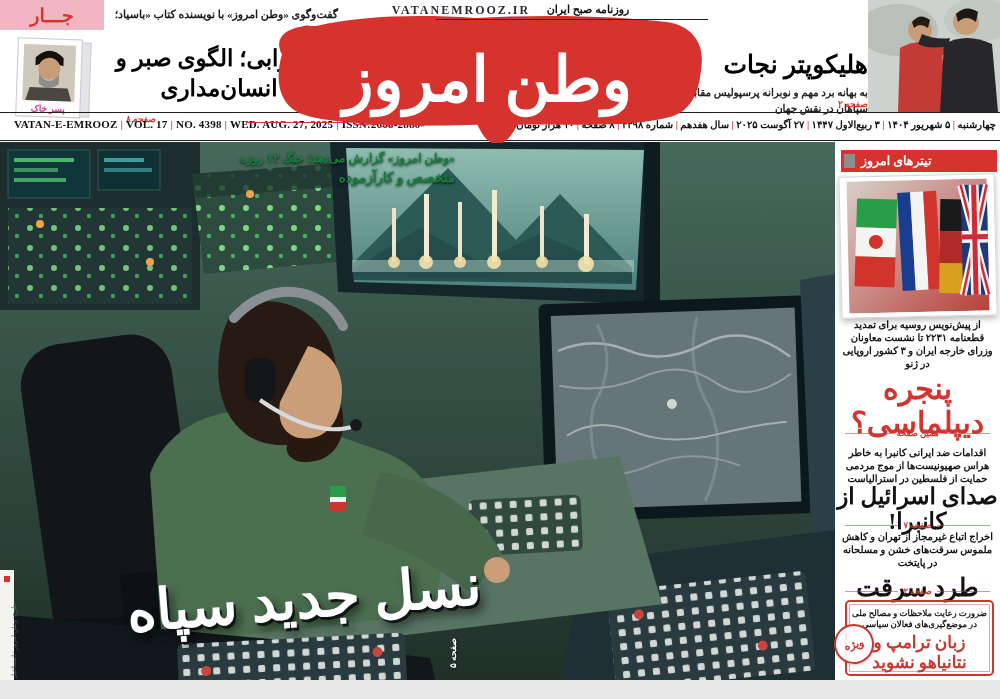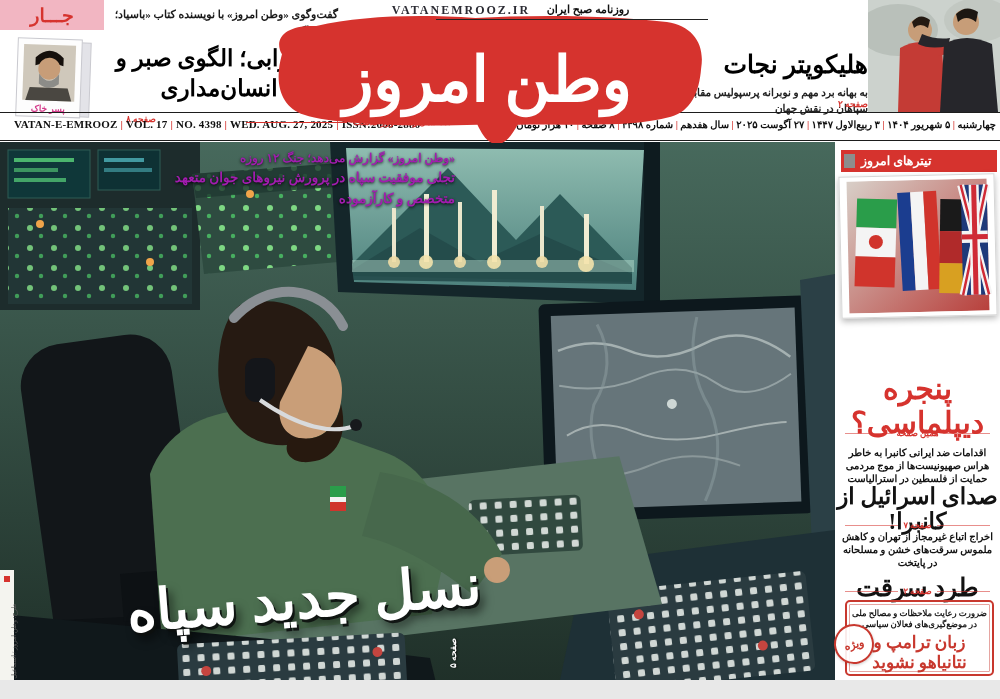--- a/index.html
+++ b/index.html
@@ -33,21 +33,21 @@
   .hr-bot{left:0;top:140px;width:1000px;border-top:1.5px solid #1d1d1d;}
   .latin{left:14px;top:118px;font-size:11px;font-weight:bold;color:#101010;letter-spacing:.2px;}
   .pipe{color:#d6332e;font-weight:bold;}
   .counter{left:246px;top:117px;width:314px;display:flex;align-items:center;gap:6px;}
   .counter::before,.counter::after{content:"";flex:1;border-top:1.2px solid #d6332e;}
   .counter span{font-size:9px;font-weight:bold;color:#d6332e;}
   .persian-date{right:4px;top:119px;font-size:10px;font-weight:bold;color:#101010;text-align:right;}
 
   
   .illus{left:0;top:142px;width:835px;height:557px;}
-  .kicker-ov{left:180px;top:149px;width:275px;text-align:right;color:#a21caf;
+  .kicker-ov{left:180px;top:149px;width:275px;text-align:right;color:#15803d;
              text-shadow:0 1px 3px rgba(0,0,0,.85);line-height:1.55;}
   .k1{font-size:12px;font-weight:bold;white-space:nowrap;}
   .k2,.k3{font-size:13.5px;font-weight:bold;white-space:nowrap;}
   .main-head{left:20px;top:588px;width:460px;font-size:56px;font-weight:bold;color:#fff;
              transform:rotate(-4.5deg);transform-origin:left top;white-space:nowrap;
              text-shadow:2px 3px 0 rgba(12,16,14,.9),5px 7px 10px rgba(0,0,0,.55);}
   .page5{left:448px;top:668px;transform:rotate(-90deg);transform-origin:0 0;
          font-size:9px;font-weight:bold;color:#fff;white-space:nowrap;text-shadow:0 1px 2px rgba(0,0,0,.8);}
   .credit-strip{left:0;top:570px;width:14px;height:129px;background:#f4f4ef;}
   .credit-dot{position:absolute;left:4px;top:6px;width:6px;height:6px;background:#d6332e;}
@@ -307,21 +307,20 @@
           <rect x="178" y="496" width="228" height="56" rx="6" fill="url(#pWhite)"></rect>
           <circle cx="206" cy="524" r="5" fill="#c5453f"></circle>
           <circle cx="378" cy="514" r="5" fill="#c5453f"></circle>
         </g>
       </g>
     </svg>
   </div>
 
   <div class="abs kicker-ov rtl">
     <div class="k1">«وطن امروز» گزارش می‌دهد؛ جنگ ۱۲ روزه</div>
-    <div class="k2">تجلی موفقیت سپاه در پرورش نیروهای جوان متعهد</div>
     <div class="k3">متخصص و کارآزموده</div>
   </div>
   <div class="abs main-head rtl">نسل جدید سپاه</div>
   <div class="abs page5 rtl">صفحه ۵</div>
   <div class="abs credit-strip">
     <div class="credit-dot"></div>
     <div class="credit-text rtl">طرح: وطن امروز / اسماعیل کرمی</div>
   </div>
 
   <div class="abs sidebar">
@@ -361,20 +360,21 @@
           <path d="M114,6 L140,116 M140,6 L114,116" stroke="#f4f4f4" stroke-width="7"></path>
           <path d="M114,6 L140,116 M140,6 L114,116" stroke="#cf2b36" stroke-width="2.5"></path>
           <rect x="122" y="6" width="10" height="110" fill="#f4f4f4"></rect>
           <rect x="114" y="52" width="26" height="12" fill="#f4f4f4"></rect>
           <rect x="124.5" y="6" width="5" height="110" fill="#cf2b36"></rect>
           <rect x="114" y="55.5" width="26" height="5" fill="#cf2b36"></rect>
         </g>
       </svg>
     </div>
 
+    <div class="sb-lede lede1 rtl">از پیش‌نویس روسیه برای تمدید قطعنامه ۲۲۳۱ تا نشست معاونان وزرای خارجه ایران و ۳ کشور اروپایی در ژنو</div>
     <div class="sb-h h1 rtl">پنجره دیپلماسی؟</div>
     <div class="pglabel pl1">
       <span class="rtl">همین صفحه</span>
     </div>
 
     <div class="sb-lede lede2 rtl">اقدامات ضد ایرانی کانبرا به خاطر هراس صهیونیست‌ها از موج مردمی حمایت از فلسطین در استرالیاست</div>
     <div class="sb-h h2 rtl">صدای اسرائیل از کانبرا!</div>
     <div class="pglabel pl2">
       <span class="rtl">صفحه ۷</span>
     </div>

